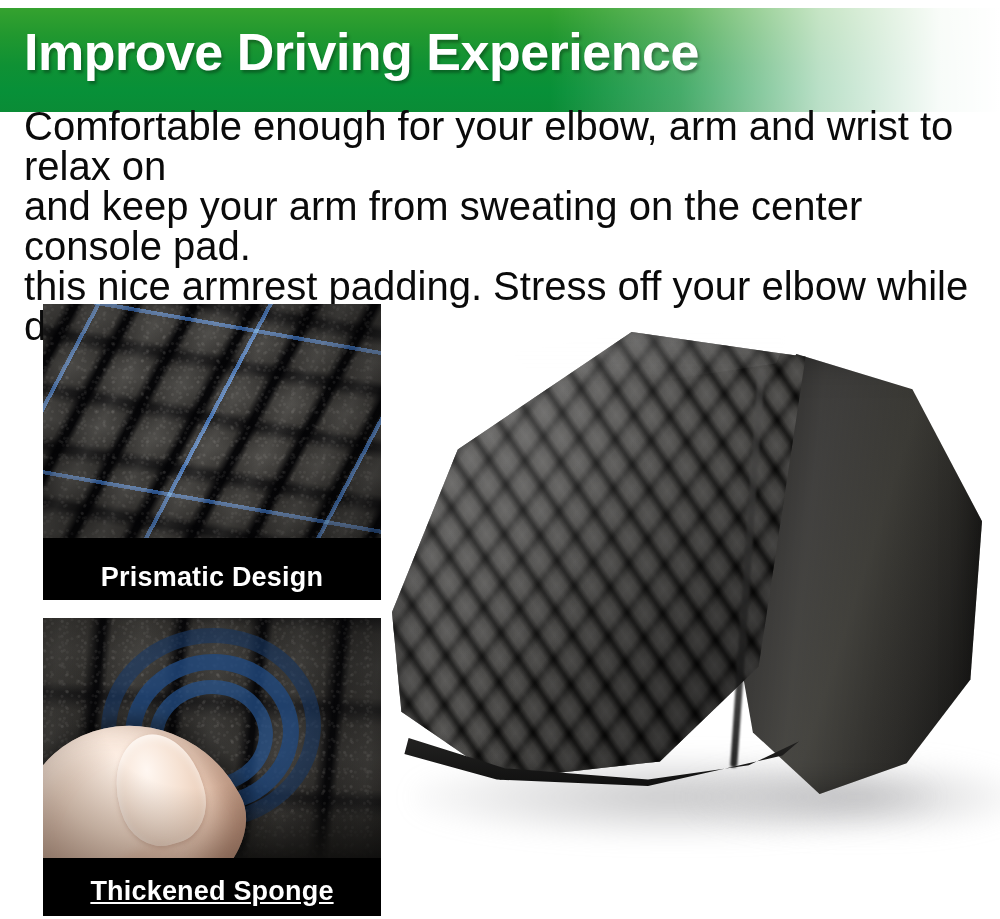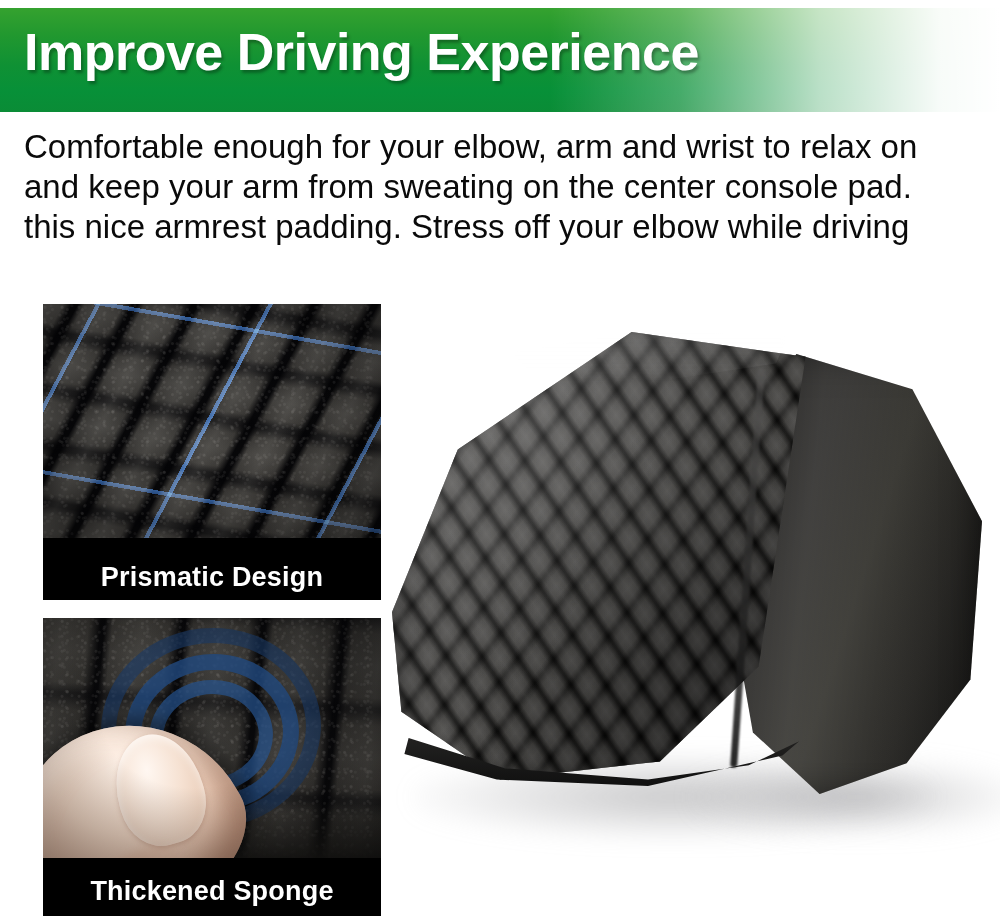--- a/index.html
+++ b/index.html
@@ -30,22 +30,22 @@
   .header-title{
     position:absolute;left:24px;top:14px;
     font-size:52px;font-weight:bold;color:#ffffff;
     letter-spacing:-0.5px;white-space:nowrap;
     text-shadow:2px 3px 3px rgba(0,0,0,0.30);
     font-family:"Liberation Sans",sans-serif;
   }
 
   
   .desc{
-    position:absolute;left:24px;top:127px;width:950px;
-    font-size:33px;line-height:40px;color:#0a0a0a;
+    position:absolute;left:24px;top:106px;width:950px;
+    font-size:40px;line-height:40px;color:#0a0a0a;
     font-family:"Liberation Sans",sans-serif;
   }
   .desc p{margin:0;}
 
   
   .thumb{
     position:absolute;left:43px;width:338px;
     background:#000;overflow:hidden;
   }
   .thumb-1{top:304px;height:296px;}
@@ -54,21 +54,21 @@
   .thumb-photo{position:relative;width:100%;overflow:hidden;background:#1a1a1a;}
   .thumb-1 .thumb-photo{height:234px;}
   .thumb-2 .thumb-photo{height:240px;}
 
   .thumb-label{
     position:absolute;left:0;right:0;bottom:0;background:#000000;
     display:flex;align-items:center;justify-content:center;
     color:#ffffff;font-size:27px;font-weight:bold;letter-spacing:0.2px;
   }
   .thumb-1 .thumb-label{height:46px;}
-  .thumb-2 .thumb-label{height:50px;}
+  .thumb-2 .thumb-label{height:50px;text-decoration:underline;}
 
   
   .leather-prism{
     position:absolute;inset:-20px;
     background:
       
       repeating-linear-gradient(118deg,
         rgba(0,0,0,0) 0px, rgba(0,0,0,0) 74px,
         rgba(50,104,180,0.85) 74px, rgba(60,118,196,0.9) 78px,
         rgba(0,0,0,0) 78px, rgba(0,0,0,0) 152px),

